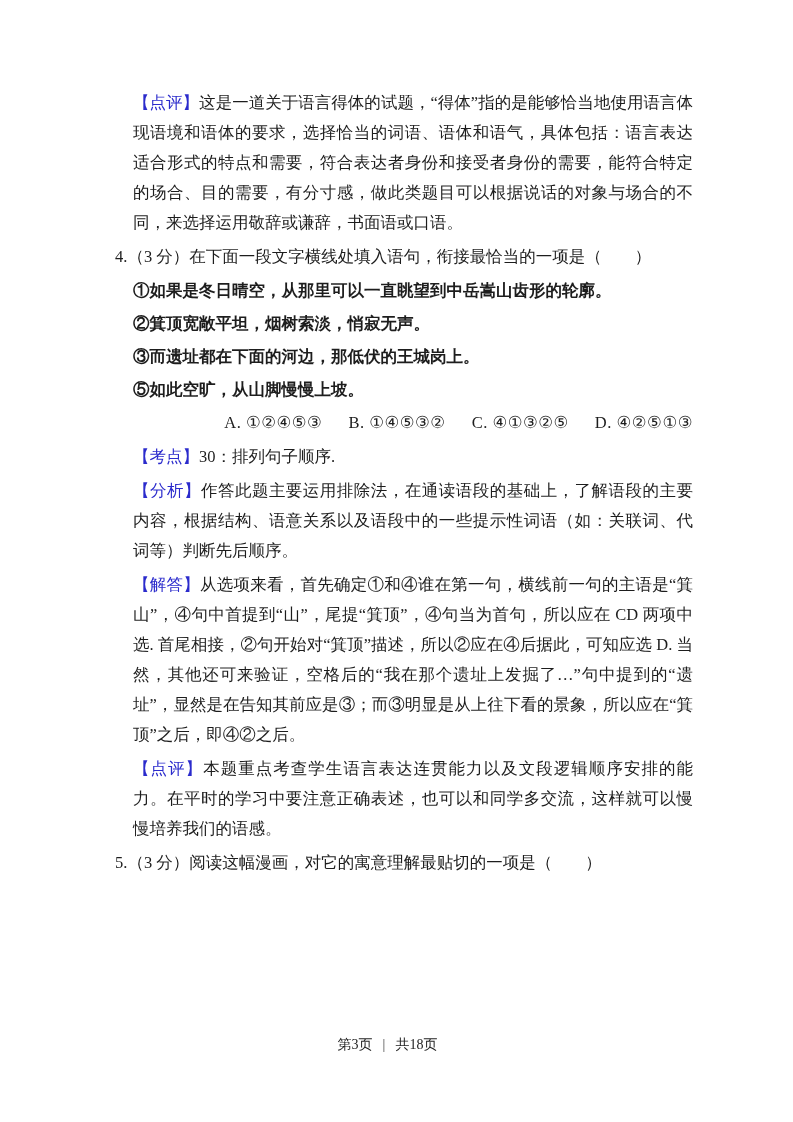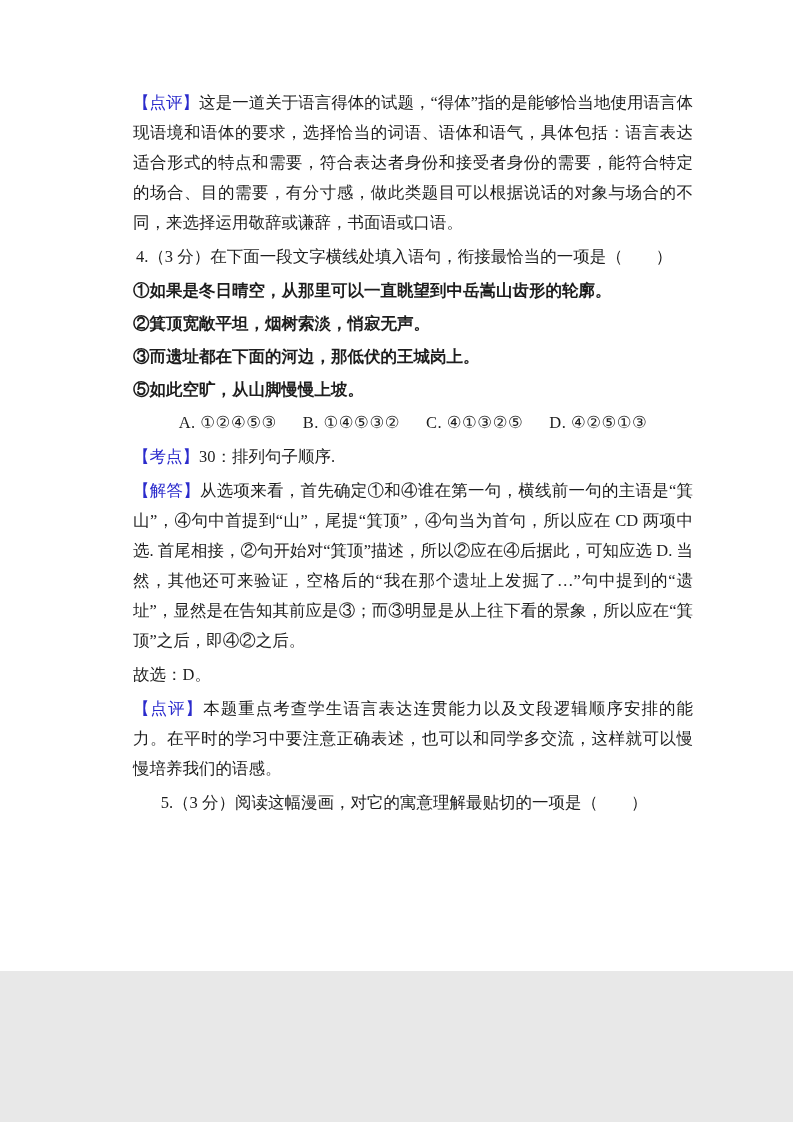--- a/index.html
+++ b/index.html
@@ -1,19 +1,19 @@
 <!DOCTYPE html>
 <html><head>
 <meta charset="utf-8">
 <style>
   html, body { margin: 0; padding: 0; background: #e8e8e8; }
   .page {
     position: relative;
     width: 793px;
-    height: 971px;
+    height: 1122px;
     margin: 0 auto;
     background: #ffffff;
     font-family: "Liberation Serif", "DejaVu Serif", serif;
     color: #1d1d1d;
     font-size: 16.5px;
     overflow: hidden;
   }
   .content {
     position: absolute;
     left: 133px;
@@ -23,27 +23,27 @@
   .para {
     margin: 0 0 4px 0;
     line-height: 30px;
     text-align: justify;
   }
   .label {
     color: #2b2bcc;
   }
   .stem {
     margin-left: -18px;
-    text-align: center;
+    text-align: left;
   }
   .quote {
     text-indent: 24px;
   }
   .sentence-list .para { text-align: left; margin-bottom: 3px; font-weight: bold; }
-  .options { text-align: center; white-space: nowrap; }
+  .options { text-align: right; white-space: nowrap; }
   .option {
     display: inline-block;
     margin-right: 26px;
     letter-spacing: 0.5px;
   }
   .option:last-child { margin-right: 0; }
   .blank {
     display: inline-block;
     width: 110px;
     height: 1em;
@@ -80,24 +80,24 @@
       <p class="para">③而遗址都在下面的河边，那低伏的王城岗上。</p>
       <p class="para">⑤如此空旷，从山脚慢慢上坡。</p>
     </div>
 
     <p class="para options">
       <span class="option">A. ①②④⑤③</span><span class="option">B. ①④⑤③②</span><span class="option">C. ④①③②⑤</span><span class="option">D. ④②⑤①③</span>
     </p>
 
     <p class="para"><span class="label">【考点】</span><span>30：排列句子顺序.</span></p>
 
+    <p class="para"><span class="label">【分析】</span><span>作答此题主要运用排除法，在通读语段的基础上，了解语段的主要内容，根据结构、语意关系以及语段中的一些提示性词语（如：关联词、代词等）判断先后顺序。</span></p>
 
     <p class="para"><span class="label">【解答】</span><span>从选项来看，首先确定①和④谁在第一句，横线前一句的主语是“箕山”，④句中首提到“山”，尾提“箕顶”，④句当为首句，所以应在 CD 两项中选. 首尾相接，②句开始对“箕顶”描述，所以②应在④后据此，可知应选 D. 当然，其他还可来验证，空格后的“我在那个遗址上发掘了…”句中提到的“遗址”，显然是在告知其前应是③；而③明显是从上往下看的景象，所以应在“箕顶”之后，即④②之后。</span></p>
 
-    <p class="para conclusion">故选：D。</p>
 
     <p class="para"><span class="label">【点评】</span><span>本题重点考查学生语言表达连贯能力以及文段逻辑顺序安排的能力。在平时的学习中要注意正确表述，也可以和同学多交流，这样就可以慢慢培养我们的语感。</span></p>
 
     <p class="para stem">5.（3 分）阅读这幅漫画，对它的寓意理解最贴切的一项是（　　）</p>
 
   </div>
 
   <div class="footer">
     <span>第3页</span><span class="sep">|</span><span>共18页</span>
   </div>

